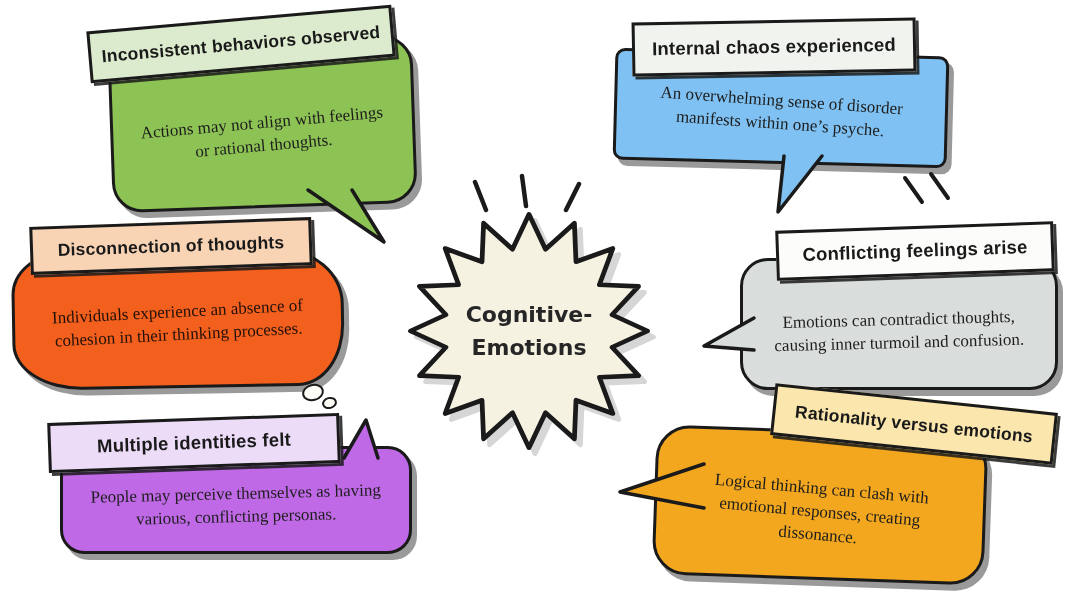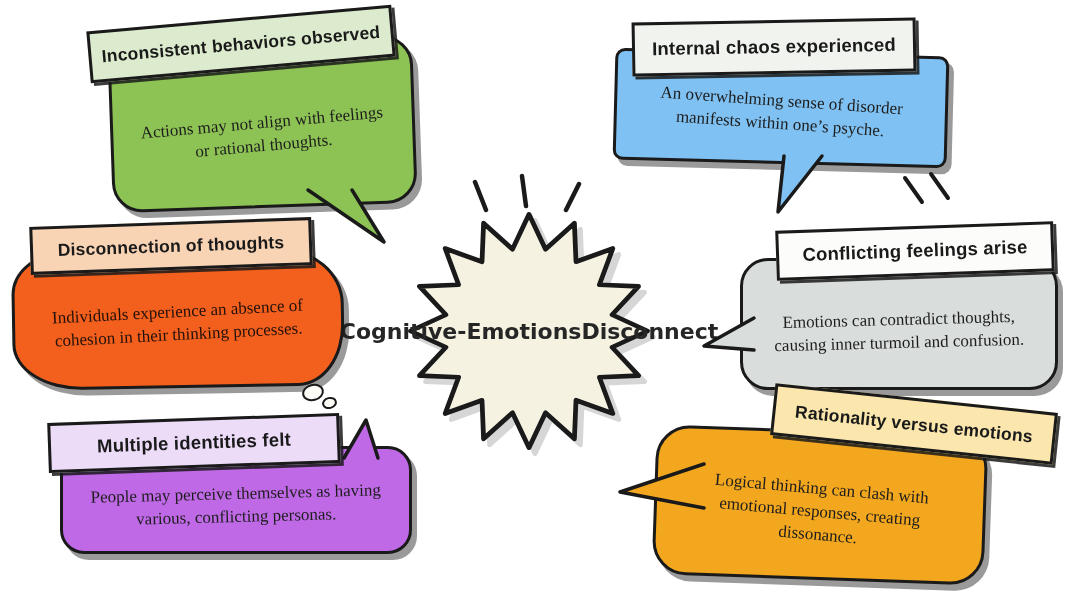--- a/index.html
+++ b/index.html
@@ -53,21 +53,21 @@
 
   
   .a-label{left:772px;top:398px;width:278px;height:46px;transform:rotate(6deg);background:#fbe7ad;}
   .a-body{left:654px;top:430px;width:332px;height:150px;transform:rotate(2deg);background:#f2a71f;border-radius:34px;padding:28px 22px 14px;}
   .a-text{transform:rotate(3deg);}
 
   
   .center-wrap{position:absolute;left:402px;top:206px;width:254px;height:250px;z-index:1;}
   .center-wrap svg{filter:drop-shadow(6px 6px 0 rgba(0,0,0,.16));}
   .center-text{
-    position:absolute;inset:0;display:flex;flex-direction:row;align-items:center;justify-content:center;
+    position:absolute;inset:0;display:flex;flex-direction:column;align-items:center;justify-content:center;
     font-family:"DejaVu Sans",sans-serif;font-weight:700;font-size:22px;line-height:1.5;color:#262626;text-align:center;
   }
   .center-text span{display:block;}
   .doodle{position:absolute;z-index:1;overflow:visible;}
 </style>
 </head>
 <body>
 
 <div class="stage">
 
@@ -133,21 +133,20 @@
     <div class="label a-label">Rationality versus emotions</div>
   </div>
 
   <div class="center-wrap">
     <svg width="254" height="250" viewBox="0 0 240 240" preserveAspectRatio="none">
       <polygon points="232,120 198.5,135.6 223.5,162.9 186.5,164.4 199.2,199.2 164.4,186.5 162.9,223.5 135.6,198.5 120,232 104.4,198.5 77.1,223.5 75.6,186.5 40.8,199.2 53.5,164.4 16.5,162.9 41.5,135.6 8,120 41.5,104.4 16.5,77.1 53.5,75.6 40.8,40.8 75.6,53.5 77.1,16.5 104.4,41.5 120,8 135.6,41.5 162.9,16.5 164.4,53.5 199.2,40.8 186.5,75.6 223.5,77.1 198.5,104.4" fill="#f6f2e2" stroke="#1a1a1a" stroke-width="4.5" stroke-linejoin="round"></polygon>
     </svg>
     <div class="center-text">
       <span>Cognitive-</span>
       <span>Emotions</span>
-      <span>Disconnect</span>
     </div>
   </div>
 
   <svg class="doodle" style="left:470px;top:166px;" width="112" height="46">
     <path d="M16,44 L5,16 M56,40 L52,10 M96,44 L109,18" fill="none" stroke="#1a1a1a" stroke-width="4.5" stroke-linecap="round"></path>
   </svg>
 
 </div>
 
 </body></html>

